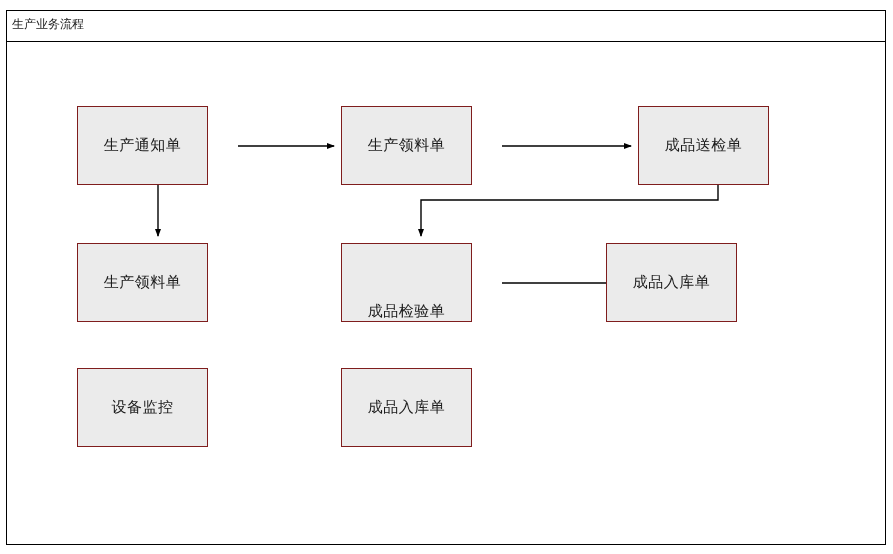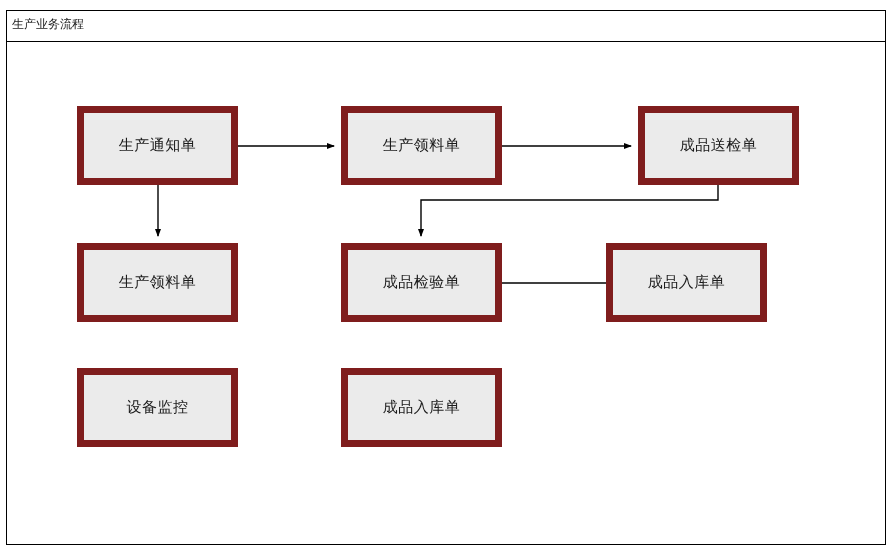--- a/index.html
+++ b/index.html
@@ -48,40 +48,40 @@
     line-height: 24px;
     color: #1a1a1a;
     white-space: nowrap;
     font-family: "Liberation Serif", "DejaVu Serif", serif;
   }
   
   .node {
     position: absolute;
     box-sizing: border-box;
     background: #ebebeb;
-    border: 7px solid #7f1d1d;
+    border: 1px solid #7f1d1d;
     display: flex;
     align-items: center;
     justify-content: center;
-    width: 161px;
+    width: 131px;
     height: 79px;
   }
   .node-label {
     font-size: 15px;
     color: #1a1a1a;
     letter-spacing: 0.5px;
     white-space: nowrap;
     font-family: "Liberation Serif", "DejaVu Serif", serif;
   }
   
   .n-r1c1 { left: 77px;  top: 106px; }
   .n-r1c2 { left: 341px; top: 106px; }
   .n-r1c3 { left: 638px; top: 106px; }
   .n-r2c1 { left: 77px;  top: 243px; }
-  .n-r2c2 { left: 341px; top: 243px; }
+  .n-r2c2 { left: 341px; top: 243px; align-items: flex-end; }
   .n-r2c3 { left: 606px; top: 243px; }
   .n-r3c1 { left: 77px;  top: 368px; }
   .n-r3c2 { left: 341px; top: 368px; }
 
   
   .connectors {
     position: absolute;
     left: 0;
     top: 0;
     width: 893px;

